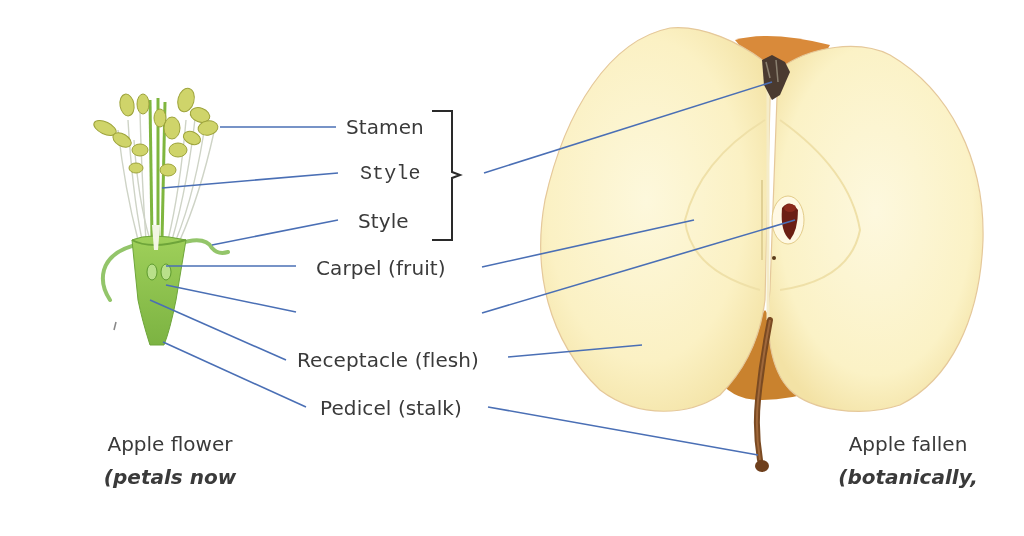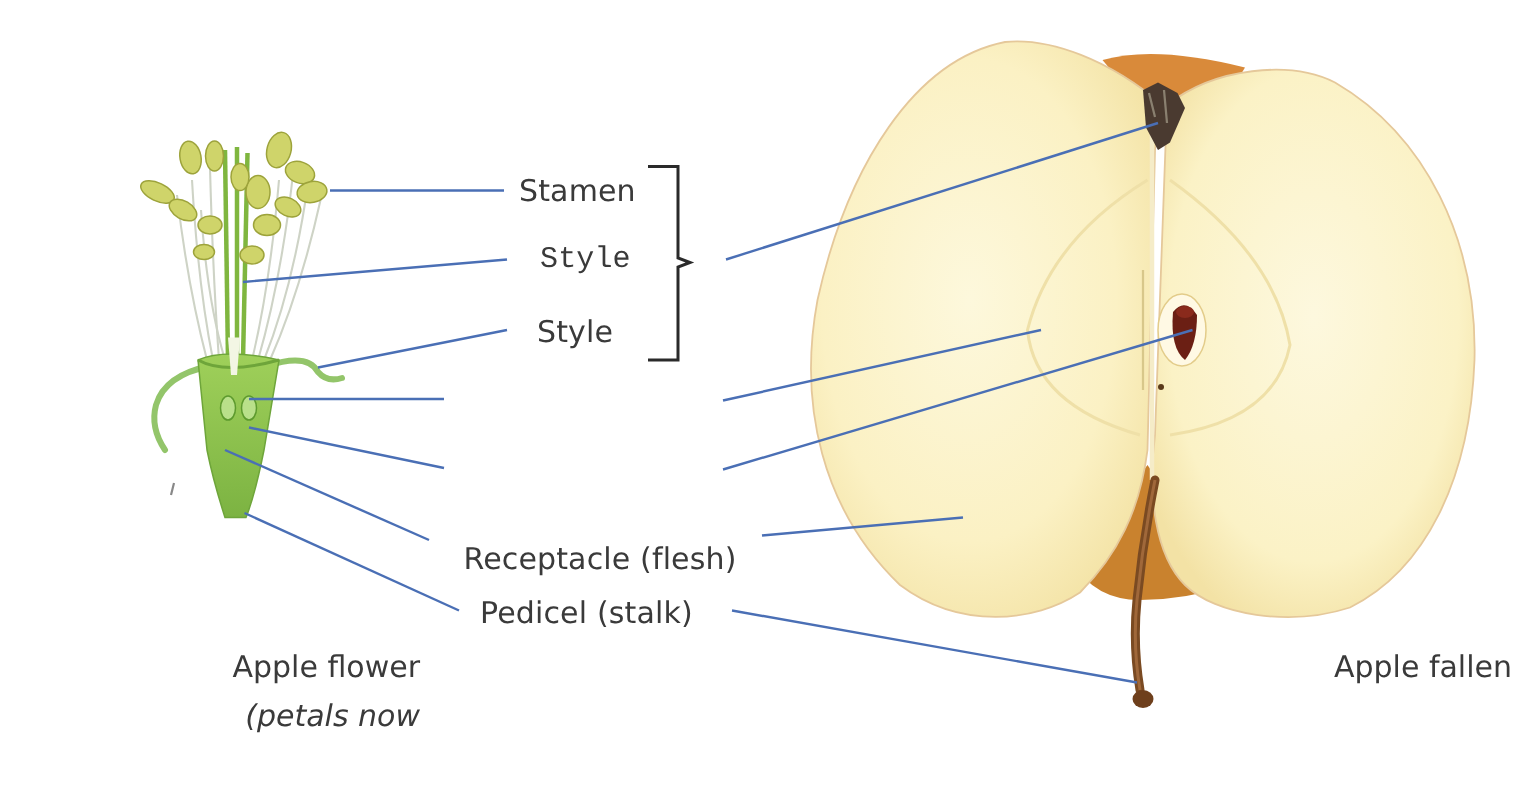--- a/index.html
+++ b/index.html
@@ -5,23 +5,23 @@
     html, body { margin: 0; padding: 0; background: #ffffff; }
     body { width: 1024px; height: 536px; overflow: hidden; position: relative; font-family: "DejaVu Sans", sans-serif; }
     .stage { position: absolute; left: 0; top: 0; width: 1024px; height: 536px; }
     svg.art { position: absolute; left: 0; top: 0; }
     .label {
       position: absolute; color: #3a3a3a; font-size: 20px; line-height: 24px;
       white-space: nowrap; letter-spacing: 0.1px;
     }
     .caption {
       position: absolute; color: #3a3a3a; font-size: 20px; line-height: 33px;
-      text-align: right; white-space: nowrap;
+      text-align: center; white-space: nowrap;
     }
-    .caption .sub { font-style: italic; display: block; }
+    .caption .sub { font-style: italic; display: block; font-weight: bold; }
     .caption .main { display: block; }
   </style>
 </head>
 <body>
 
 <div class="stage">
 
   <svg class="art" width="1024" height="536" viewBox="0 0 1024 536">
     <defs>
       <radialGradient id="fleshL" cx="45%" cy="45%" r="60%">
@@ -149,25 +149,27 @@
       <line x1="508" y1="357" x2="642" y2="345"></line>
       <line x1="488" y1="407" x2="758" y2="455"></line>
     </g>
 
     <path d="M432 111 L452 111 L452 172 L460 175 L452 178 L452 240 L432 240" stroke="#2a2a2a" stroke-width="2" fill="none"></path>
   </svg>
 
   <div class="label" style="left:346px; top:115px;">Stamen</div>
   <div class="label" style="left:360px; top:162px;font-family:Liberation Mono, monospace;">Style</div>
   <div class="label" style="left:358px; top:209px;">Style</div>
-  <div class="label" style="left:309px; top:348px;margin-top:12px;">Receptacle (flesh)</div>
+  <div class="label" style="left:316px; top:256px;">Carpel (fruit)</div>
+  <div class="label" style="left:297px; top:348px;">Receptacle (flesh)</div>
   <div class="label" style="left:320px; top:396px;">Pedicel (stalk)</div>
 
   <div class="caption" style="left:60px; top:428px; width:220px;">
     <span class="main">Apple flower</span>
     <span class="sub">(petals now</span>
   </div>
 
   <div class="caption" style="left:808px; top:428px; width:200px;">
     <span class="main">Apple fallen</span>
+    <span class="sub">(botanically,</span>
   </div>
 
 </div>
 
 </body></html>

